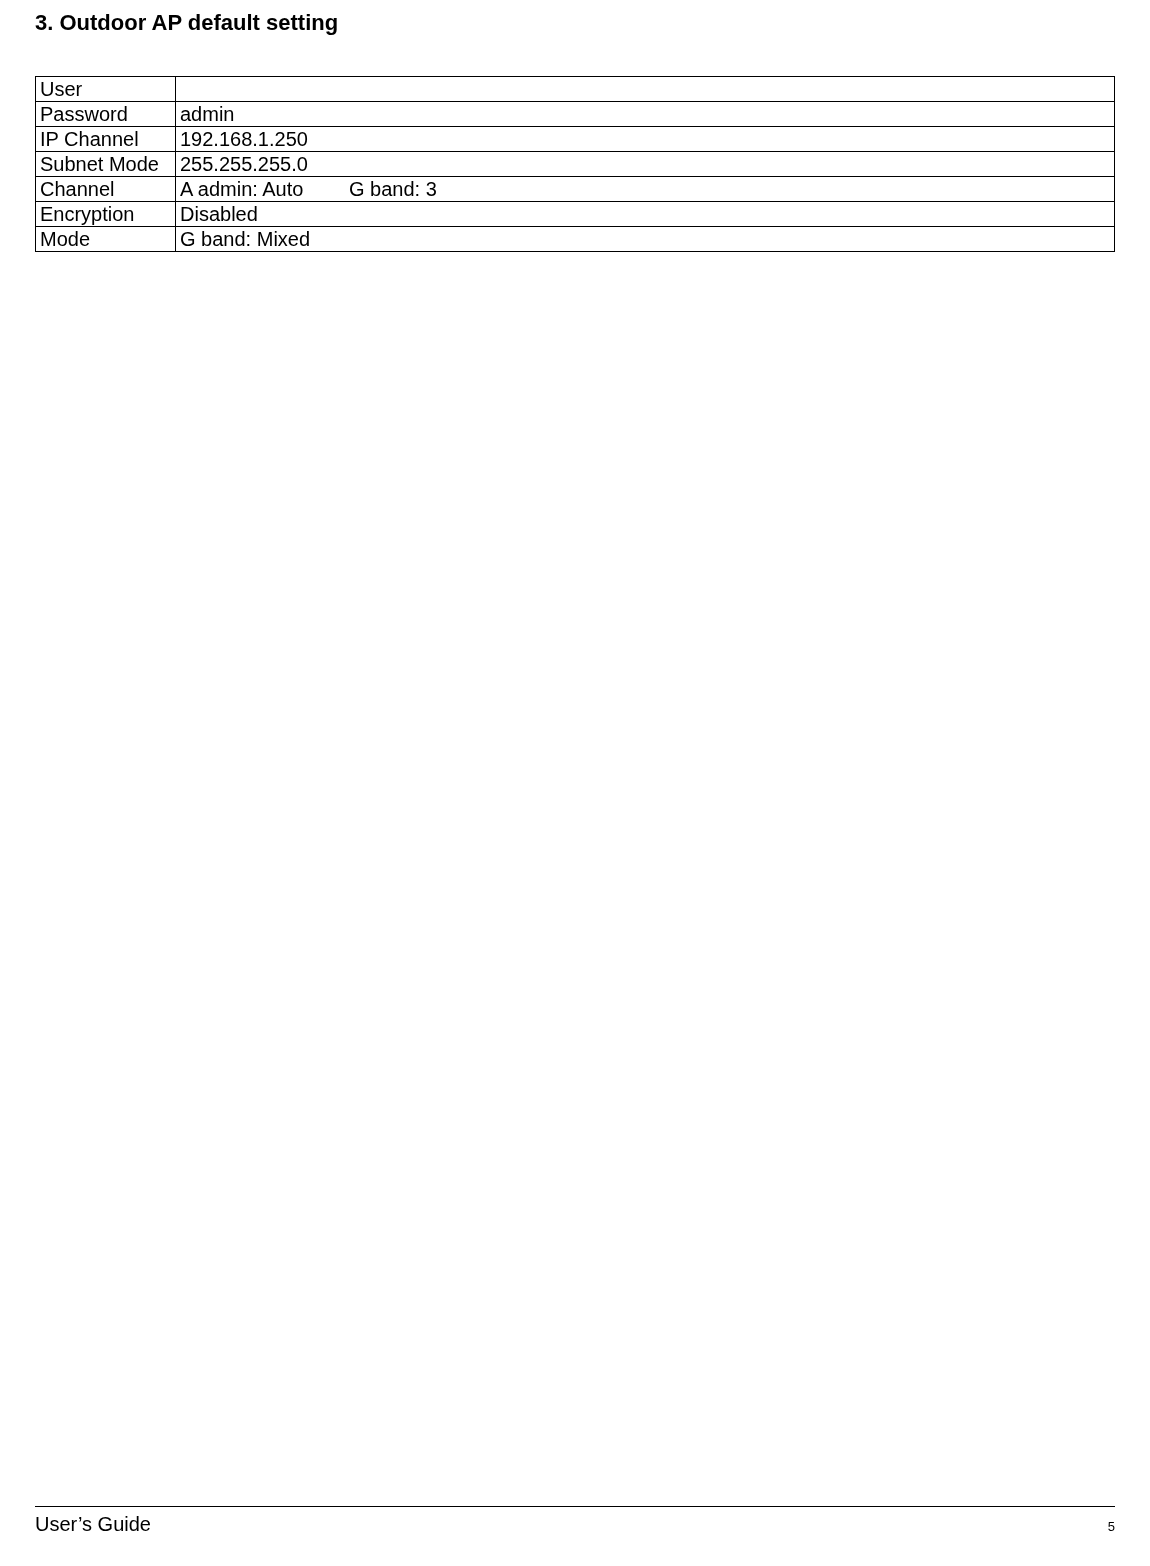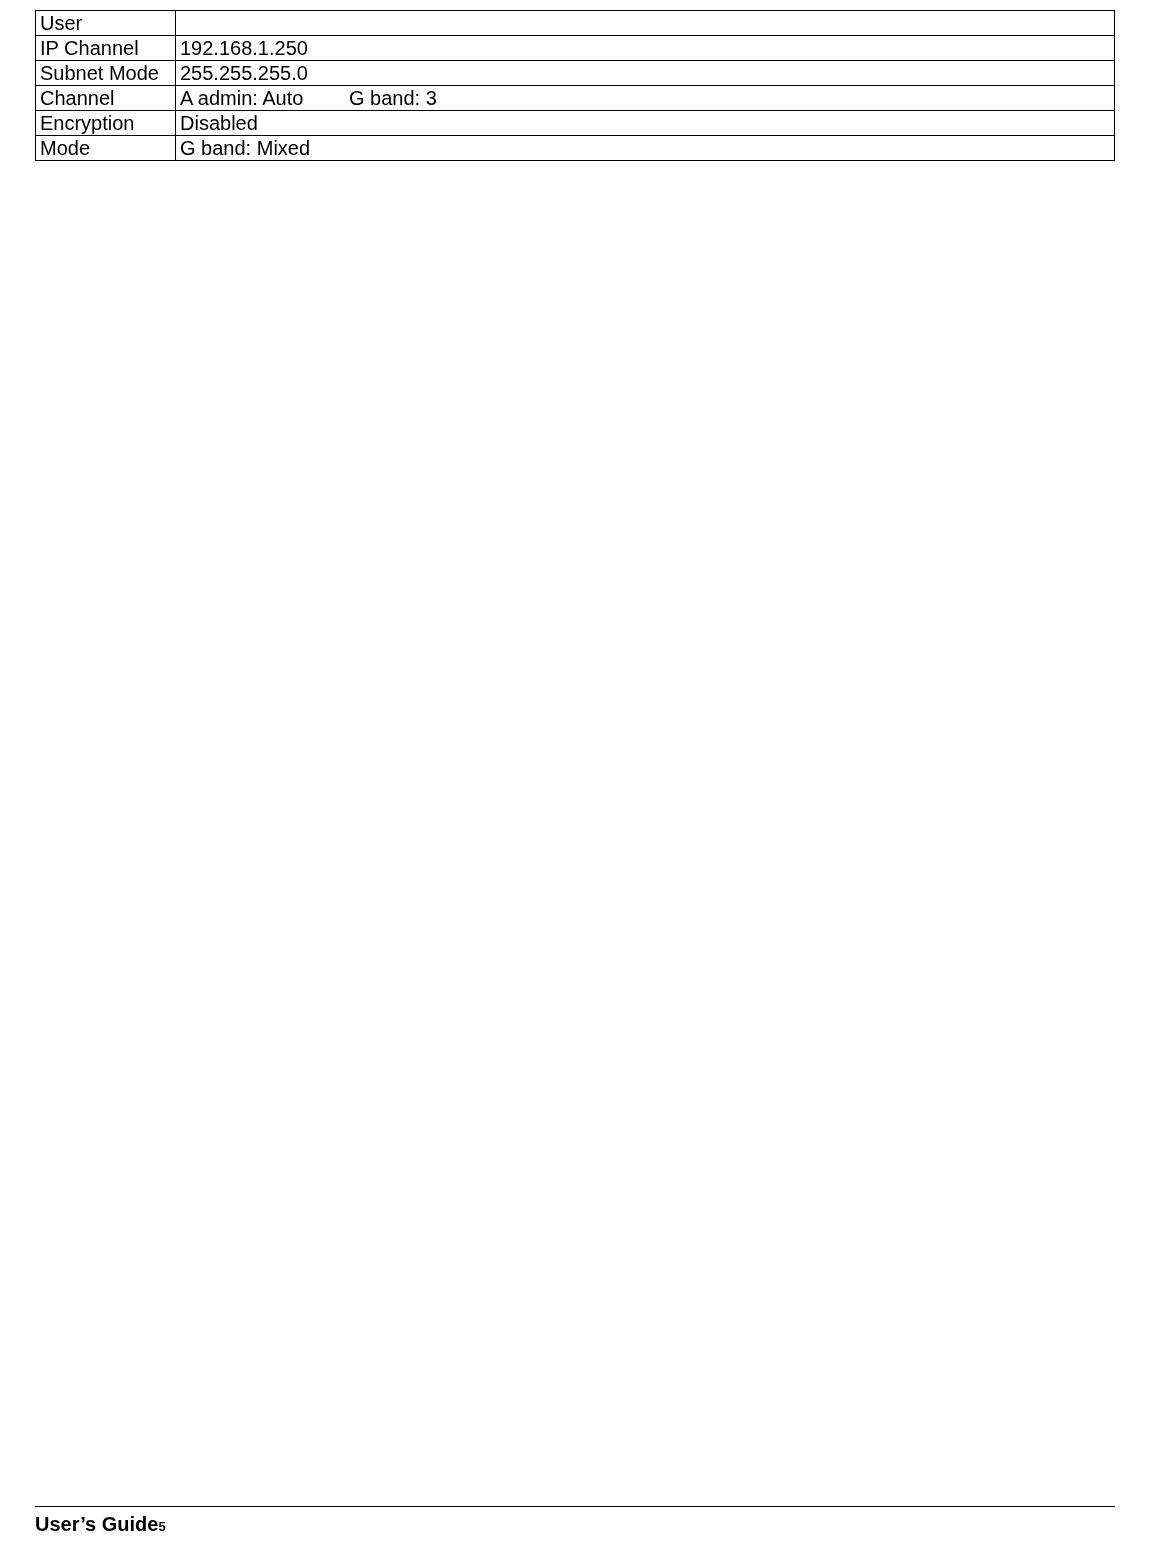--- a/index.html
+++ b/index.html
@@ -50,40 +50,45 @@
       left: 35px;
       right: 35px;
     }
     .footer-rule {
       border: none;
       border-top: 1px solid #000;
       margin-bottom: 6px;
     }
     .footer-row {
       display: flex;
+      justify-content: space-between;
       align-items: baseline;
-      font-weight: bold;
     }
     .footer-title {
       font-size: 20px;
     }
     .page-num {
       font-size: 13px;
     }
   </style>
 </head>
 <body>
 
 <div class="content">
+  <h2 class="section-heading">3. Outdoor AP default setting</h2>
 
   <table class="settings">
     <tbody>
       <tr>
         <td class="label">User</td>
         <td></td>
+      </tr>
+      <tr>
+        <td class="label">Password</td>
+        <td>admin</td>
       </tr>
       <tr>
         <td class="label">IP Channel</td>
         <td>192.168.1.250</td>
       </tr>
       <tr>
         <td class="label">Subnet Mode</td>
         <td>255.255.255.0</td>
       </tr>
       <tr>

